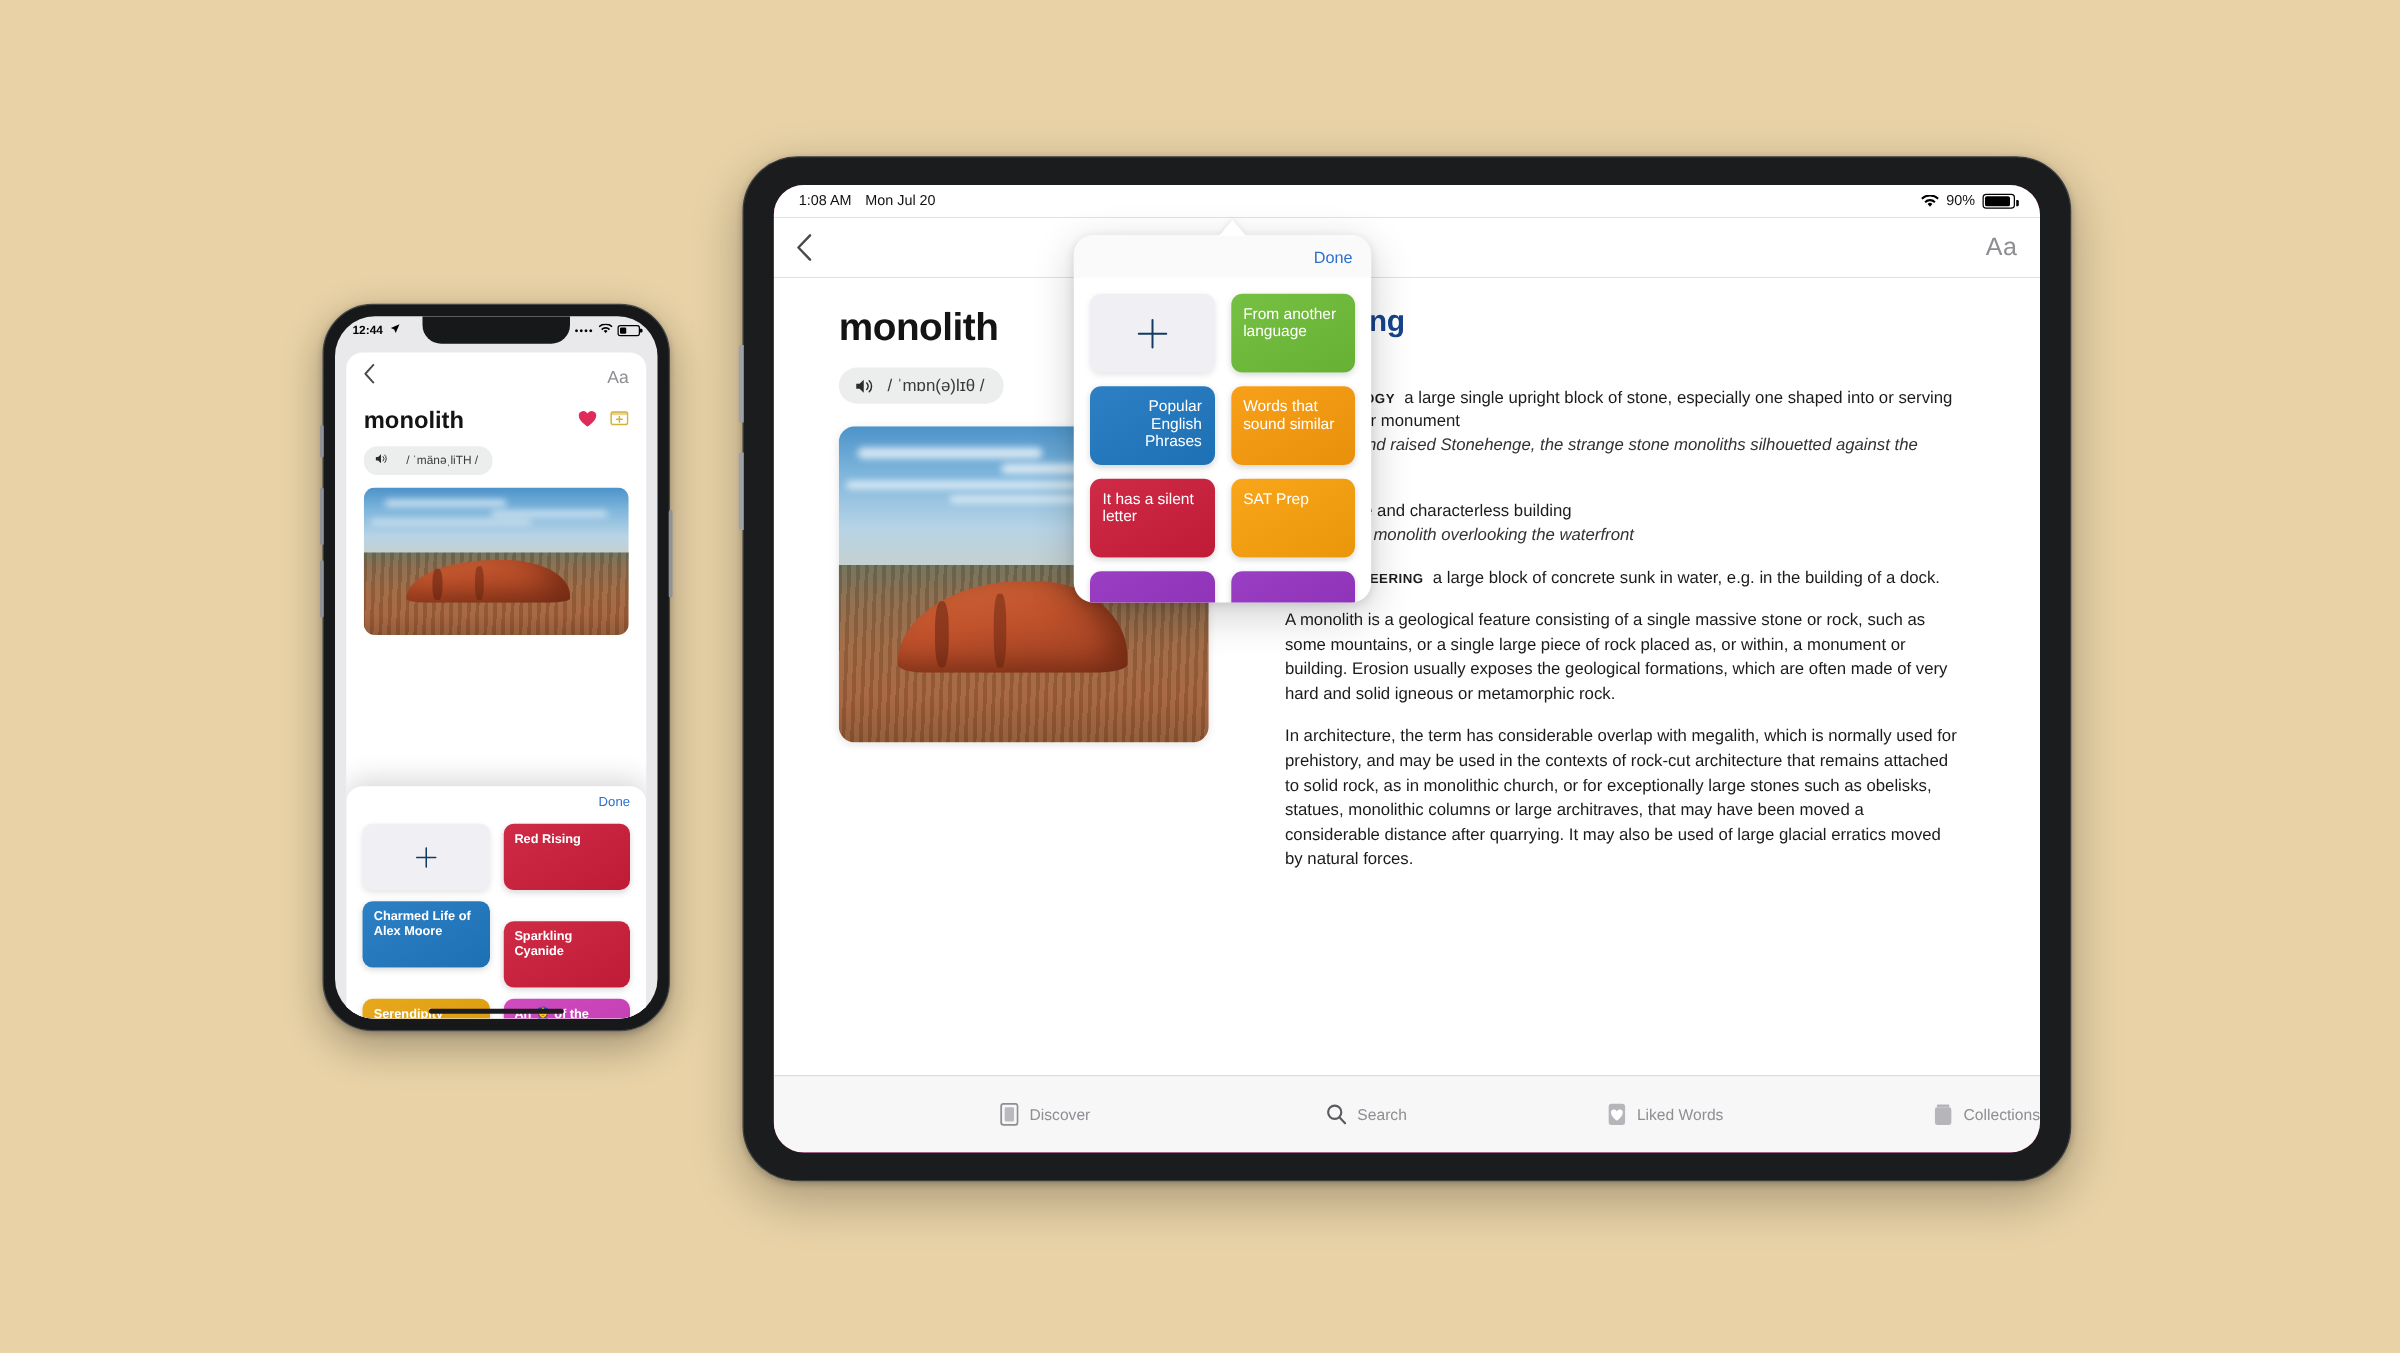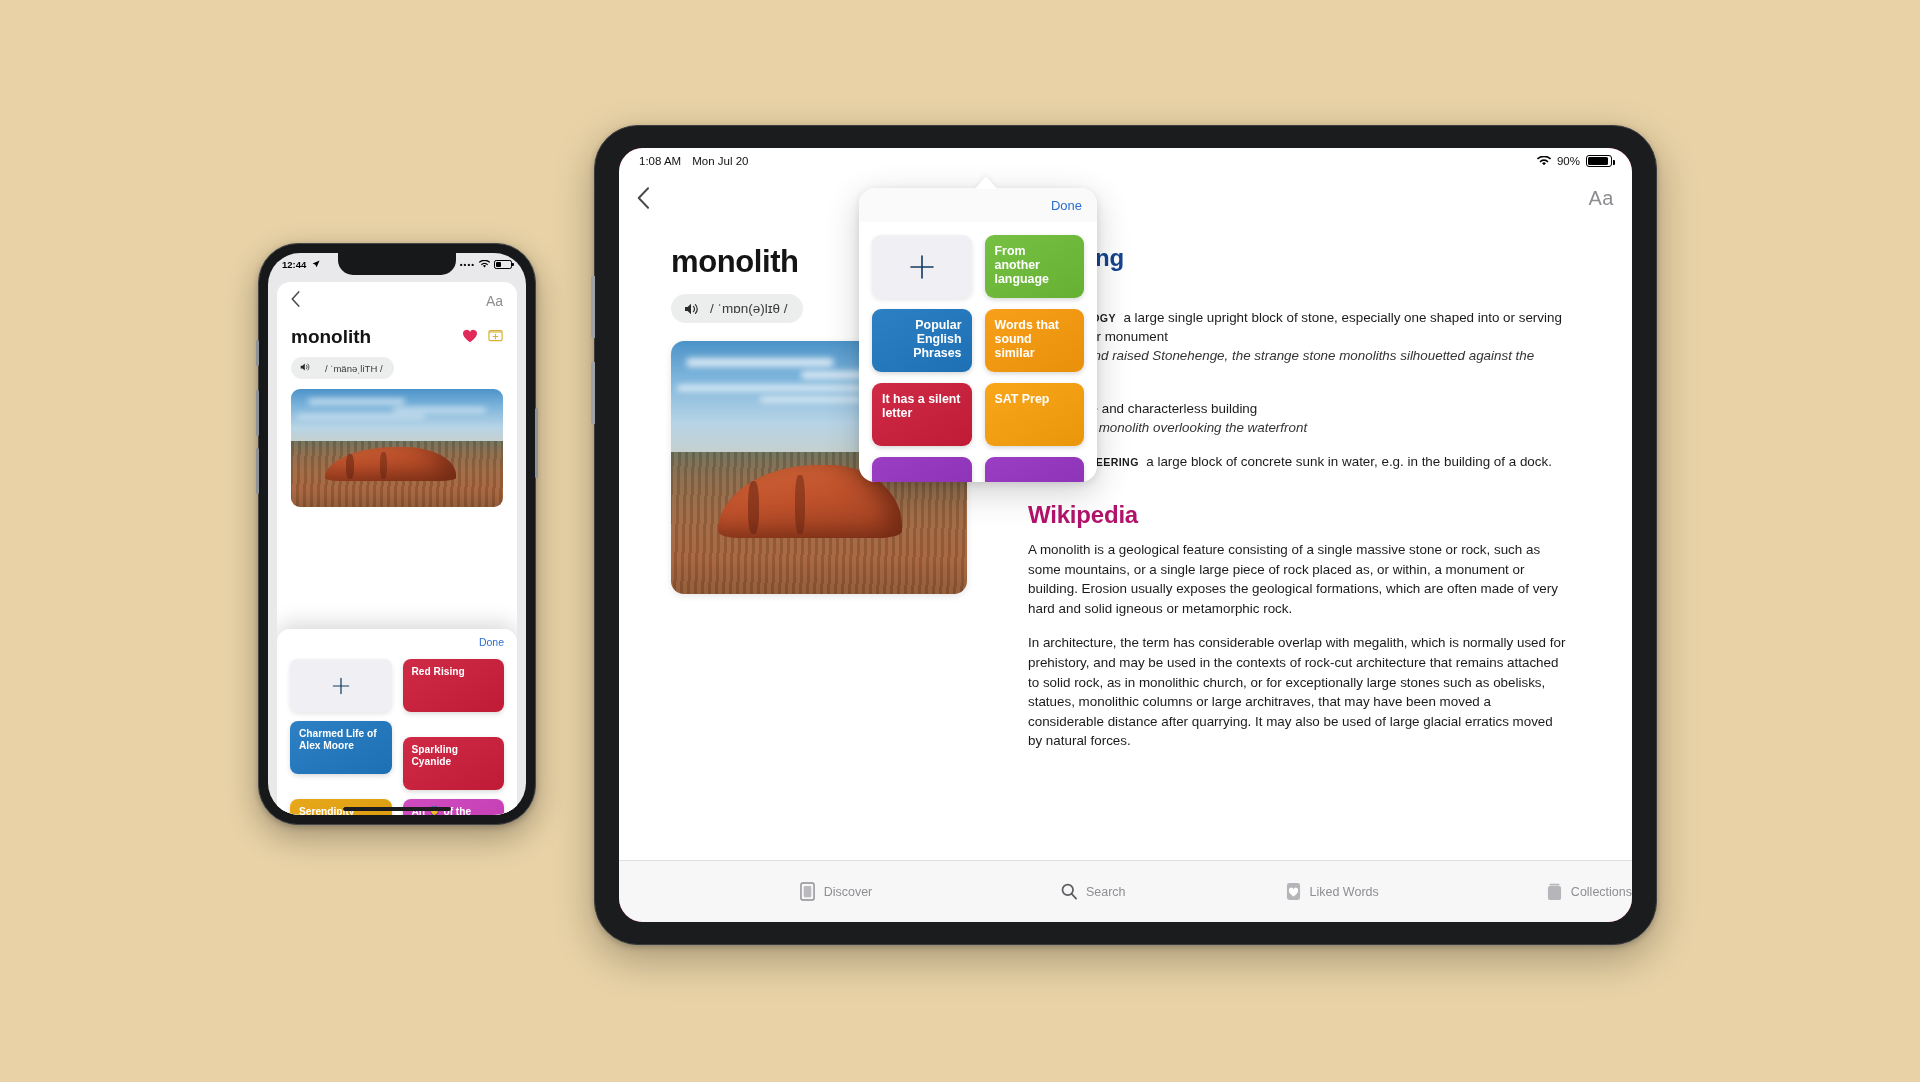--- a/index.html
+++ b/index.html
@@ -135,21 +135,21 @@
   }
   .pop-head { height:34px; display:flex; align-items:center; justify-content:flex-end;
     padding-right:15px; background:#fafafa; }
   .done { color:#2a6fd0; font-size:13px; cursor:pointer; }
   .pop-grid {
     padding: 13px 13px 0 13px; display:grid; grid-template-columns: 1fr 1fr;
     gap: 11px 13px;
   }
   .ccard {
     height: 63px; border-radius: 9px; padding: 9px 10px;
-    color:#fff; font-size:12.4px; font-weight:700; line-height:1.14;
+    color:#fff; font-size:12.4px; font-weight:400; line-height:1.14;
     box-shadow: 0 2px 5px rgba(0,0,0,.16);
     cursor:pointer; overflow:hidden;
   }
   .ccard.add {
     background:#f0f0f4; box-shadow:0 2px 5px rgba(0,0,0,.10);
     display:flex;align-items:center;justify-content:center;
   }
   .plus-g { width:26px;height:26px; }
 
   
@@ -377,21 +377,20 @@
 
         <div class="col-right">
           <h2 class="sec meaning">Meaning</h2>
           <div class="pos">noun</div>
           <div class="defs" id="defs">
               <div class="def-blk"><span class="dom">ARCHAEOLOGY</span>&nbsp; <span>a large single upright block of stone, especially one shaped into or serving as a pillar or monument</span><br><span class="ex">the fallen and raised Stonehenge, the strange stone monoliths silhouetted against the horizon</span></div>
               <div class="def-blk"><span>a very large and characterless building</span><br><span class="ex">a 30-storey monolith overlooking the waterfront</span></div>
               <div class="def-blk"><span class="dom">CIVIL ENGINEERING</span>&nbsp; <span>a large block of concrete sunk in water, e.g. in the building of a dock.</span></div>
             </div>
 
-          <h2 class="sec wiki">Wikipedia</h2>
           <div id="wiki">
               <p class="wiki-p">A monolith is a geological feature consisting of a single massive stone or rock, such as some mountains, or a single large piece of rock placed as, or within, a monument or building. Erosion usually exposes the geological formations, which are often made of very hard and solid igneous or metamorphic rock.</p>
               <p class="wiki-p">In architecture, the term has considerable overlap with megalith, which is normally used for prehistory, and may be used in the contexts of rock-cut architecture that remains attached to solid rock, as in monolithic church, or for exceptionally large stones such as obelisks, statues, monolithic columns or large architraves, that may have been moved a considerable distance after quarrying. It may also be used of large glacial erratics moved by natural forces.</p>
             </div>
         </div>
       </div>
 
       <div class="icon-row" style="left:268px;top:100px;">
         <span>
           <svg width="22" height="20" viewBox="0 0 22 20">

